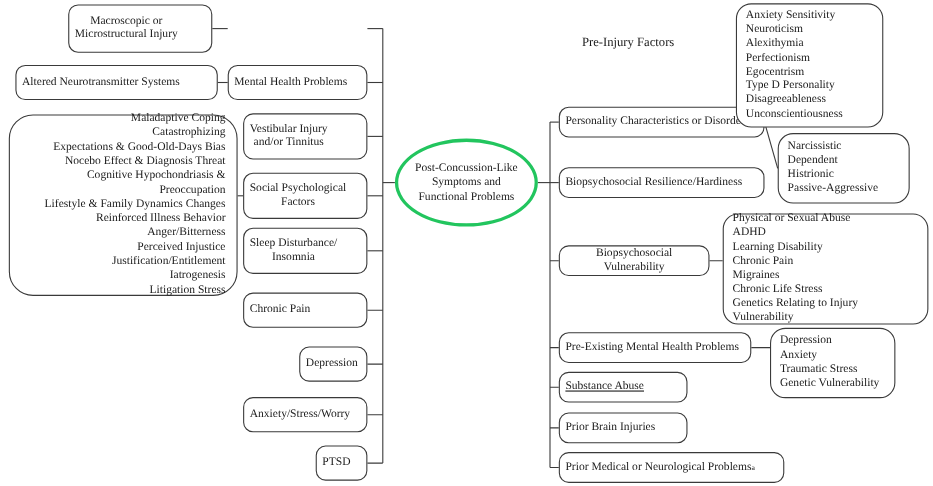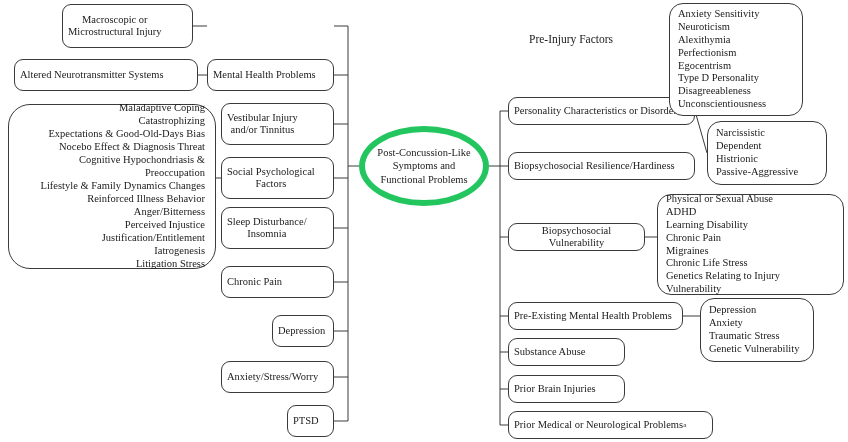--- a/index.html
+++ b/index.html
@@ -36,21 +36,21 @@
   .box.listbox-right{
     justify-content:flex-end;
     text-align:right;
     padding:4px 10px;
     border-radius:22px;
     line-height:1.235;
   }
   .ellipse{
     position:absolute;
     box-sizing:border-box;
-    border:6px solid #22c55e;
+    border:3px solid #22c55e;
     border-radius:50%;
     background:#ffffff;
     display:flex;
     align-items:center;
     justify-content:center;
     text-align:center;
     font-size:10.5px;
     line-height:1.25;
     z-index:4;
   }
@@ -188,21 +188,21 @@
   </div>
 
   <div class="box" style="left:508px;top:223px;width:137px;height:28px;">
     <span class="nowrap">Biopsychosocial Vulnerability</span>
   </div>
 
   <div class="box" style="left:508px;top:302px;width:175px;height:28px;">
     <span class="nowrap">Pre-Existing Mental Health Problems</span>
   </div>
 
-  <div class="box" style="left:508px;top:338px;width:117px;height:28px;">
+  <div class="box" style="left:508px;top:338px;width:117px;height:28px;text-decoration:underline;">
     <span class="nowrap">Substance Abuse</span>
   </div>
 
   <div class="box" style="left:508px;top:375px;width:117px;height:28px;">
     <span class="nowrap">Prior Brain Injuries</span>
   </div>
 
   <div class="box" style="left:508px;top:411px;width:205px;height:28px;">
     <span>Prior Medical or Neurological Problems</span>
       <span class="sup">a</span>

